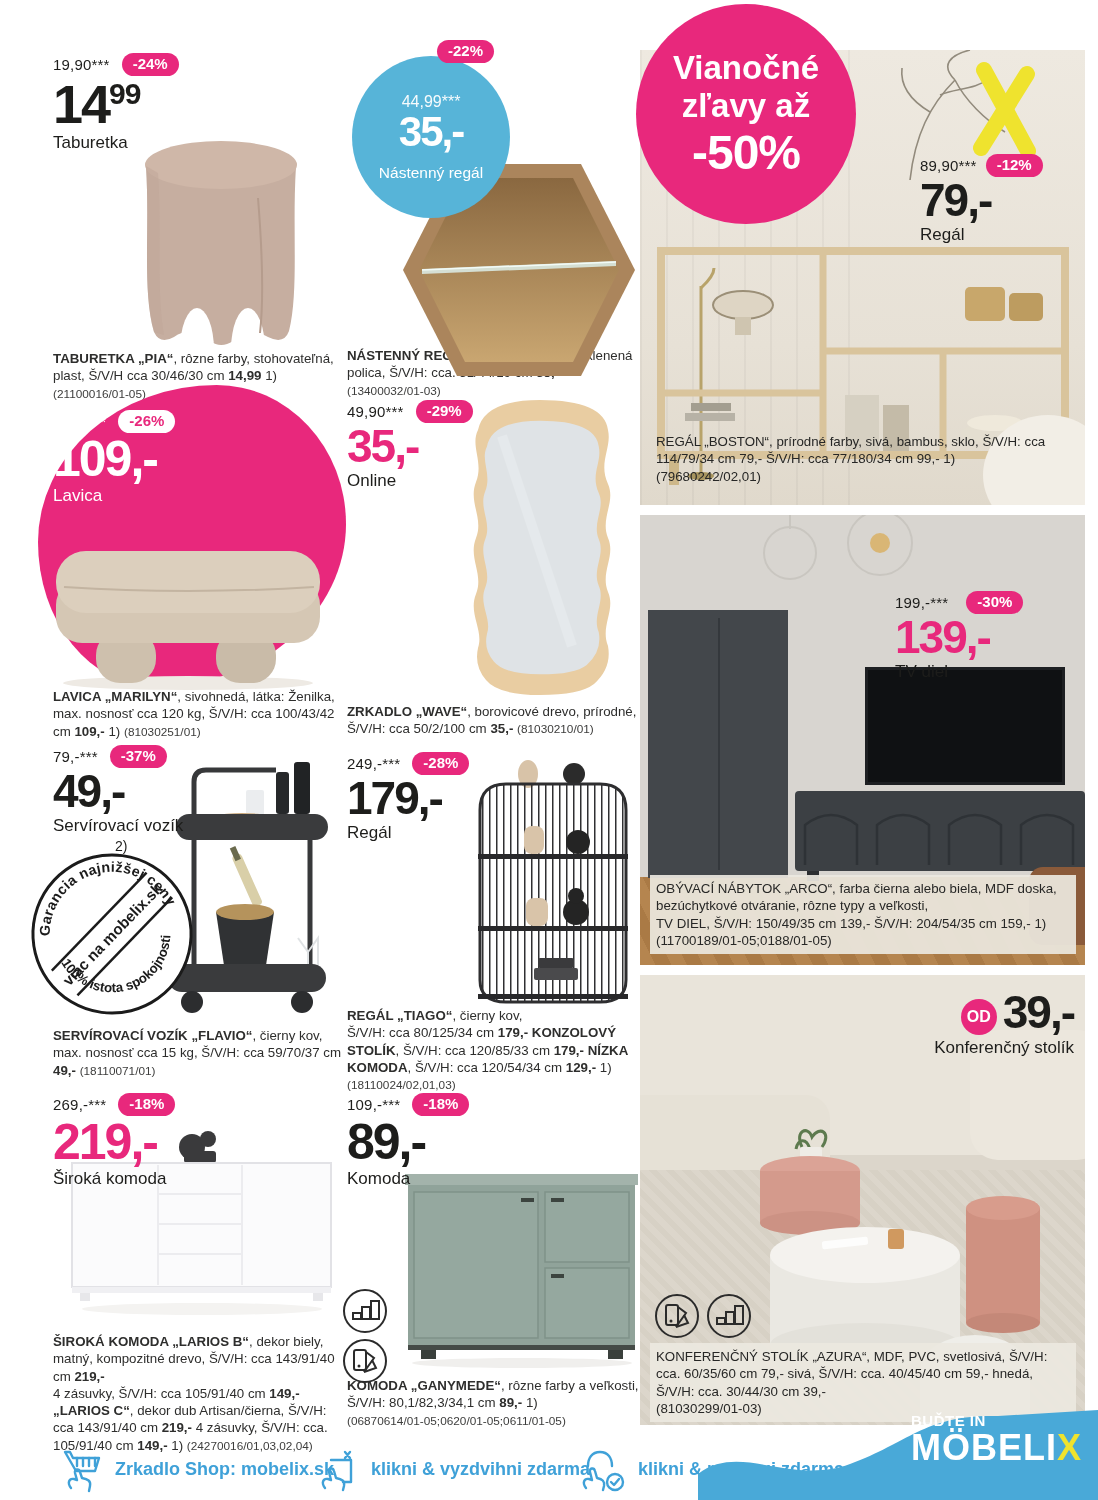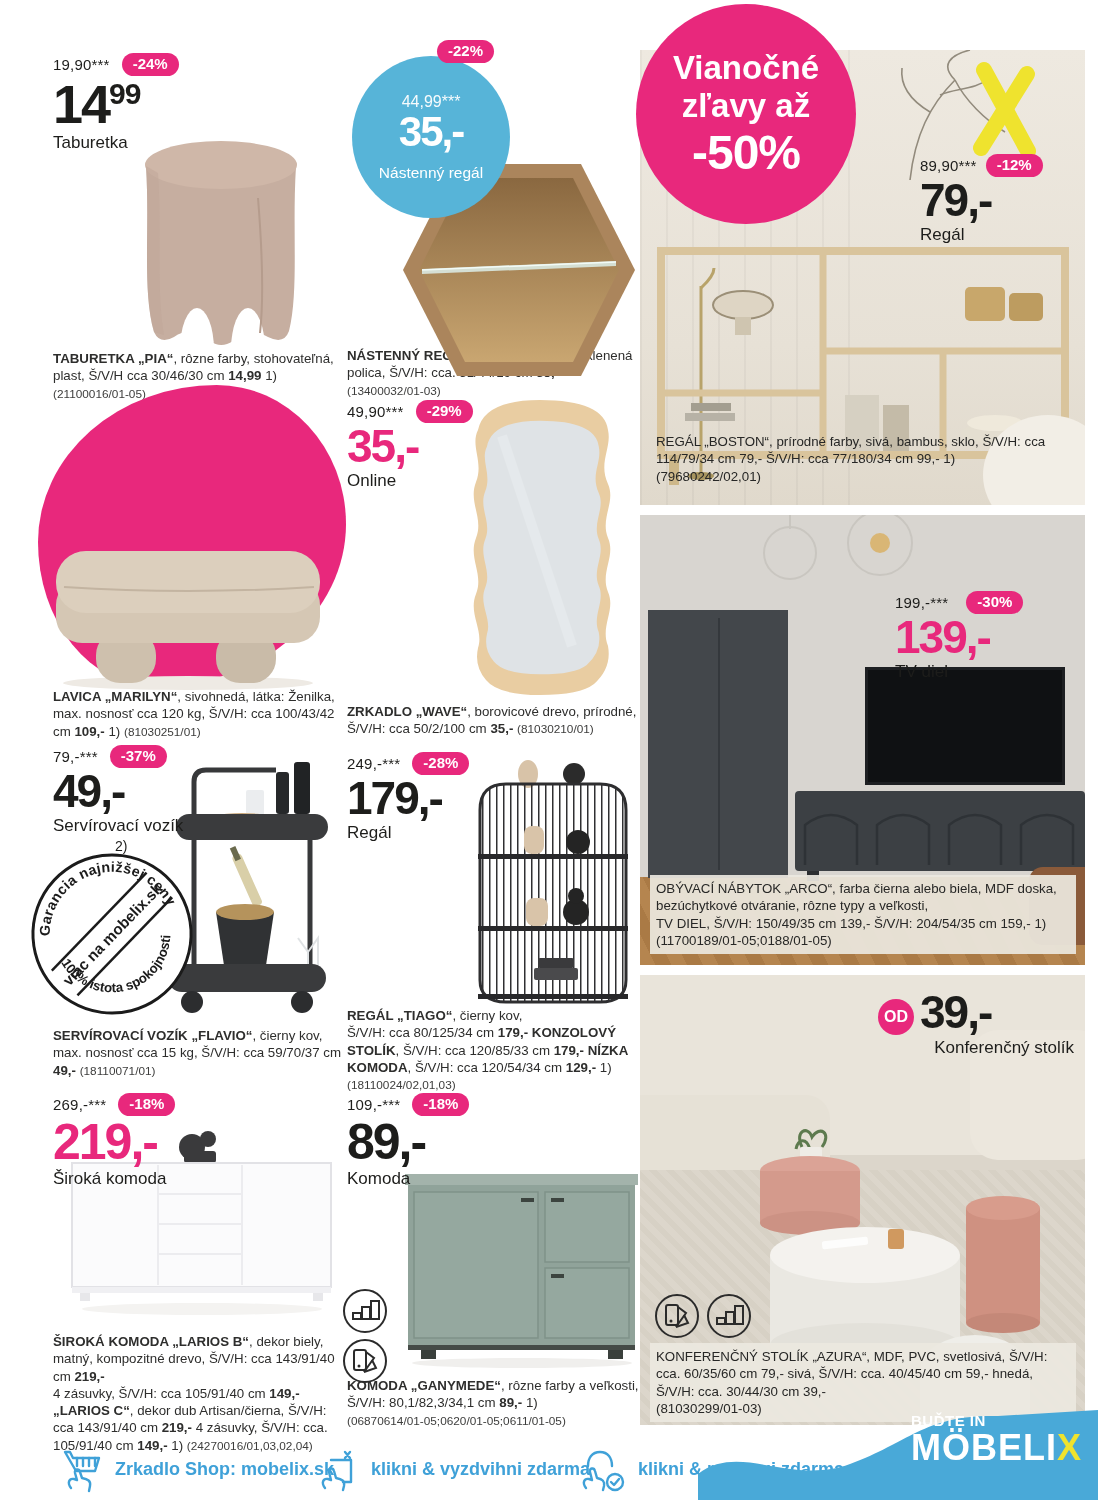--- a/index.html
+++ b/index.html
@@ -78,20 +78,28 @@
     <path d="M8 28 C12 92 4 152 16 194 Q22 207 36 199 C50 189 62 195 72 203 Q83 211 95 203 C105 195 118 191 130 199 Q146 207 151 193 C161 152 154 92 158 28 Z" fill="#c6aea0"></path>
     <ellipse cx="83" cy="27" rx="76" ry="24" fill="#cfb7a8"></ellipse>
     <ellipse cx="59" cy="212" rx="17" ry="42" fill="#ffffff"></ellipse>
     <ellipse cx="110" cy="212" rx="17" ry="42" fill="#ffffff"></ellipse>
     <path d="M120 60 C124 110 126 160 122 195" stroke="#b59c8d" stroke-width="2" fill="none"></path>
     <path d="M8 28 C12 92 4 152 16 194 L26 197 C18 150 24 95 20 35 Z" fill="#bfa697" opacity=".5"></path>
   </svg>
   <div class="desc abs" style="left:53px;top:350px;width:288px"><span class="b">TABURETKA „PIA“</span><span>, rôzne farby, stohovateľná, plast, Š/V/H cca 30/46/30 cm </span><span class="b">14,99</span><span> 1) </span><span class="c">(21100016/01-05)</span></div>
 
   <div class="blob" style="left:38px;top:385px;width:308px;height:302px"></div>
+  <section class="product" style="left:53px;top:410px;width:280px">
+    <div class="price-row">
+      <span class="old" style="color:#fff">149,-***</span>
+      <span class="badge inv">-26%</span>
+    </div>
+    <div class="bigprice white" style="font-size:50px">109,-</div>
+    <div class="plabel white">Lavica</div>
+  </section>
   <svg class="abs" style="left:48px;top:535px;z-index:2" width="282" height="155" viewBox="0 0 282 155">
     <ellipse cx="140" cy="148" rx="125" ry="7" fill="#eeeae4"></ellipse>
     <rect x="48" y="96" width="60" height="52" rx="24" fill="#cec0ad"></rect>
     <rect x="168" y="96" width="60" height="52" rx="24" fill="#c9bba8"></rect>
     <rect x="8" y="44" width="264" height="64" rx="26" fill="#d5c7b4"></rect>
     <rect x="8" y="16" width="264" height="62" rx="30" fill="#dccfbd"></rect>
     <path d="M16 52 Q140 60 266 52" stroke="#c3b4a1" stroke-width="2" fill="none"></path>
   </svg>
   <div class="desc abs" style="left:53px;top:688px;width:288px"><span class="b">LAVICA „MARILYN“</span><span>, sivohnedá, látka: Ženilka, max. nosnosť cca 120 kg, Š/V/H: cca 100/43/42 cm </span><span class="b">109,-</span><span> 1) </span><span class="c">(81030251/01)</span></div>
 
@@ -390,21 +398,21 @@
       <rect x="62" y="24" width="46" height="8" rx="2" fill="#fdfdfc" transform="rotate(-6 85 28)"></rect>
       <rect x="128" y="14" width="16" height="20" rx="3" fill="#c98a45" opacity=".85"></rect>
     </svg>
     <svg class="abs" style="left:318px;top:215px" width="90" height="150" viewBox="0 0 90 150">
       <rect x="8" y="18" width="74" height="115" fill="#cf9181"></rect>
       <ellipse cx="45" cy="133" rx="37" ry="10" fill="#c48878"></ellipse>
       <ellipse cx="45" cy="18" rx="37" ry="12" fill="#d89c8c"></ellipse>
     </svg>
     <div class="abs" style="left:280px;top:360px;width:110px;height:90px;background:#efeee9;border-radius:50% 50% 0 0/40% 40% 0 0"></div>
     <section class="product" style="left:238px;top:14px;width:196px">
-      <div style="display:flex;align-items:flex-start;gap:6px;justify-content:flex-start">
+      <div style="display:flex;align-items:flex-start;gap:6px;justify-content:flex-end">
         <span class="od-circle" style="margin-top:10px">OD</span>
         <span class="bigprice">39,-</span>
       </div>
       <div class="plabel" style="text-align:right">Konferenčný stolík</div>
     </section>
     <svg class="variant-icon abs" style="left:14px;top:318px" viewBox="0 0 46 46">
       <circle cx="23" cy="23" r="21" fill="none" stroke="#2b2b2b" stroke-width="2"></circle>
       <rect x="12" y="12" width="12" height="20" rx="2" fill="none" stroke="#2b2b2b" stroke-width="2"></rect>
       <path d="M24 14 l8 6 -10 14" fill="none" stroke="#2b2b2b" stroke-width="2"></path>
       <path d="M30 22 l4 8 -12 4" fill="none" stroke="#2b2b2b" stroke-width="2"></path>

